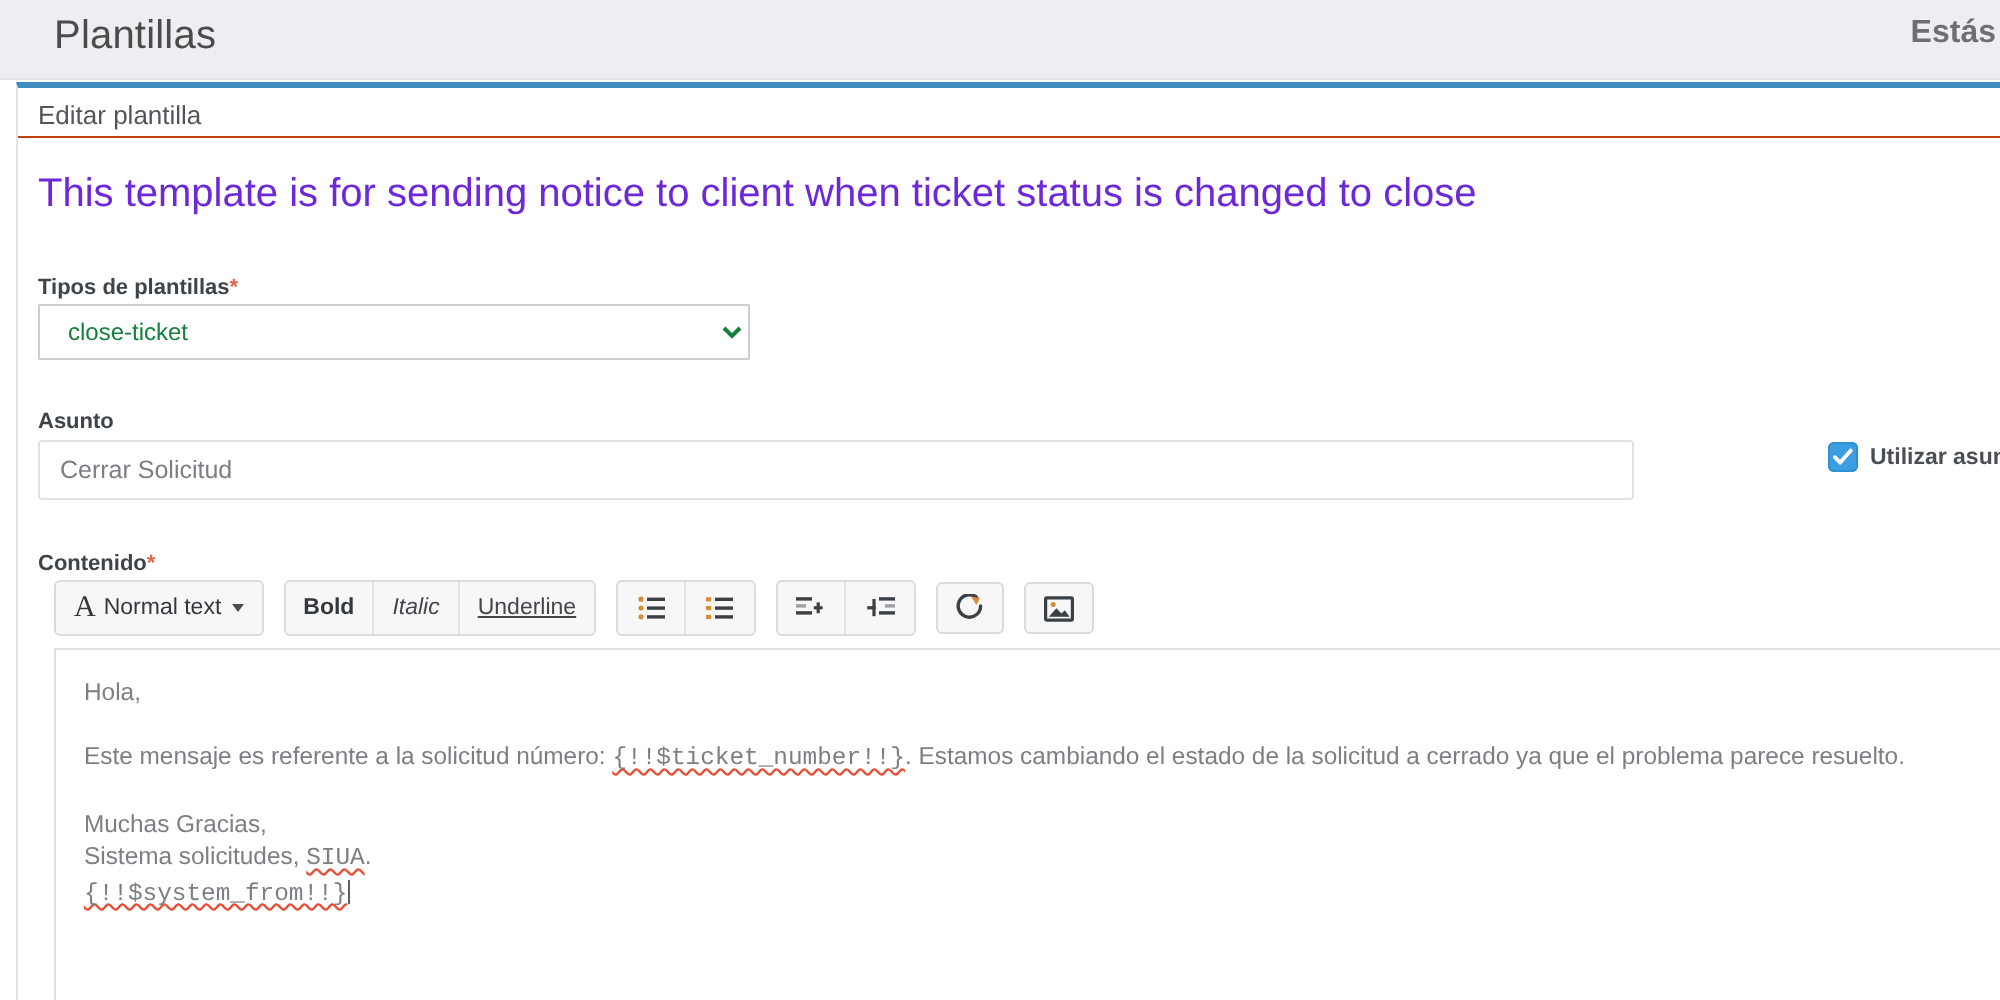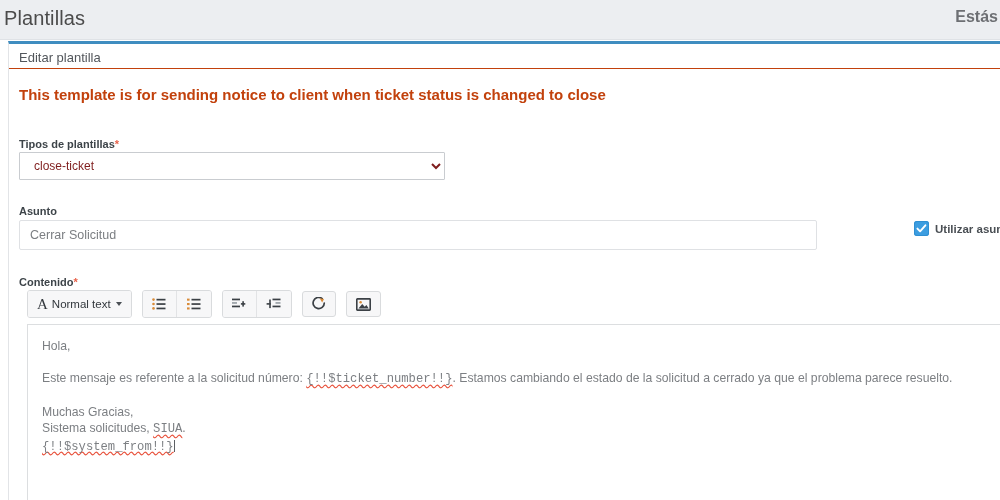--- a/index.html
+++ b/index.html
@@ -20,21 +20,21 @@
   
   .page-header {
     position: relative;
     height: 40px;
     background: #eceef1;
     border-bottom: 1px solid #dfe2e6;
     box-sizing: border-box;
   }
   .page-title {
     position: absolute;
-    left: 4px;
+    left: 27px;
     top: 7px;
     font-size: 20px;
     font-weight: 400;
     color: #4b4b4b;
     letter-spacing: 0.1px;
     white-space: nowrap;
   }
   .header-right {
     position: absolute;
     right: 2px;
@@ -75,23 +75,23 @@
   }
   .card-body {
     position: relative;
     padding: 0;
   }
 
   .intro-text {
     position: absolute;
     left: 10px;
     top: 17px;
-    font-size: 15px;
-    color: #c2410c;
-    font-weight: 700;
+    font-size: 20px;
+    color: #6d28d9;
+    font-weight: 400;
     white-space: nowrap;
   }
 
   
   .field-label {
     position: absolute;
     font-size: 11px;
     font-weight: 700;
     color: #3d4449;
     white-space: nowrap;
@@ -103,26 +103,26 @@
   }
 
   .lbl-tipos { left: 10px; top: 69px; }
   .lbl-asunto { left: 10px; top: 136px; }
   .lbl-contenido { left: 10px; top: 207px; }
 
   select.form-select {
     position: absolute;
     left: 10px;
     top: 83px;
-    width: 426px;
+    width: 356px;
     height: 28px;
     box-sizing: border-box;
     font-family: "Liberation Sans", sans-serif;
     font-size: 12px;
-    color: #7f1d1d;
+    color: #15803d;
     padding: 0 6px 0 10px;
     background: #ffffff;
     border: 1px solid #c9ccd0;
     border-radius: 1px;
     outline: none;
   }
 
   input.form-input {
     position: absolute;
     left: 10px;
@@ -303,20 +303,25 @@
     <div class="editor-toolbar">
 
       <div class="btn-group">
         <button class="tb-btn">
           <span class="style-a">A</span>
           <span>Normal text</span>
           <span class="caret"></span>
         </button>
       </div>
 
+      <div class="btn-group">
+        <button class="tb-btn bold">Bold</button>
+        <button class="tb-btn italic">Italic</button>
+        <button class="tb-btn underline">Underline</button>
+      </div>
 
       <div class="btn-group">
         <button class="tb-btn">
           <svg width="14" height="12" viewBox="0 0 14 12">
             <circle cx="1.5" cy="1.6" r="1.3" fill="#d98c3a"></circle>
             <circle cx="1.5" cy="6" r="1.3" fill="#d98c3a"></circle>
             <circle cx="1.5" cy="10.4" r="1.3" fill="#d98c3a"></circle>
             <rect x="4.5" y="0.8" width="9" height="1.7" fill="#3b4045"></rect>
             <rect x="4.5" y="5.2" width="9" height="1.7" fill="#3b4045"></rect>
             <rect x="4.5" y="9.6" width="9" height="1.7" fill="#3b4045"></rect>

